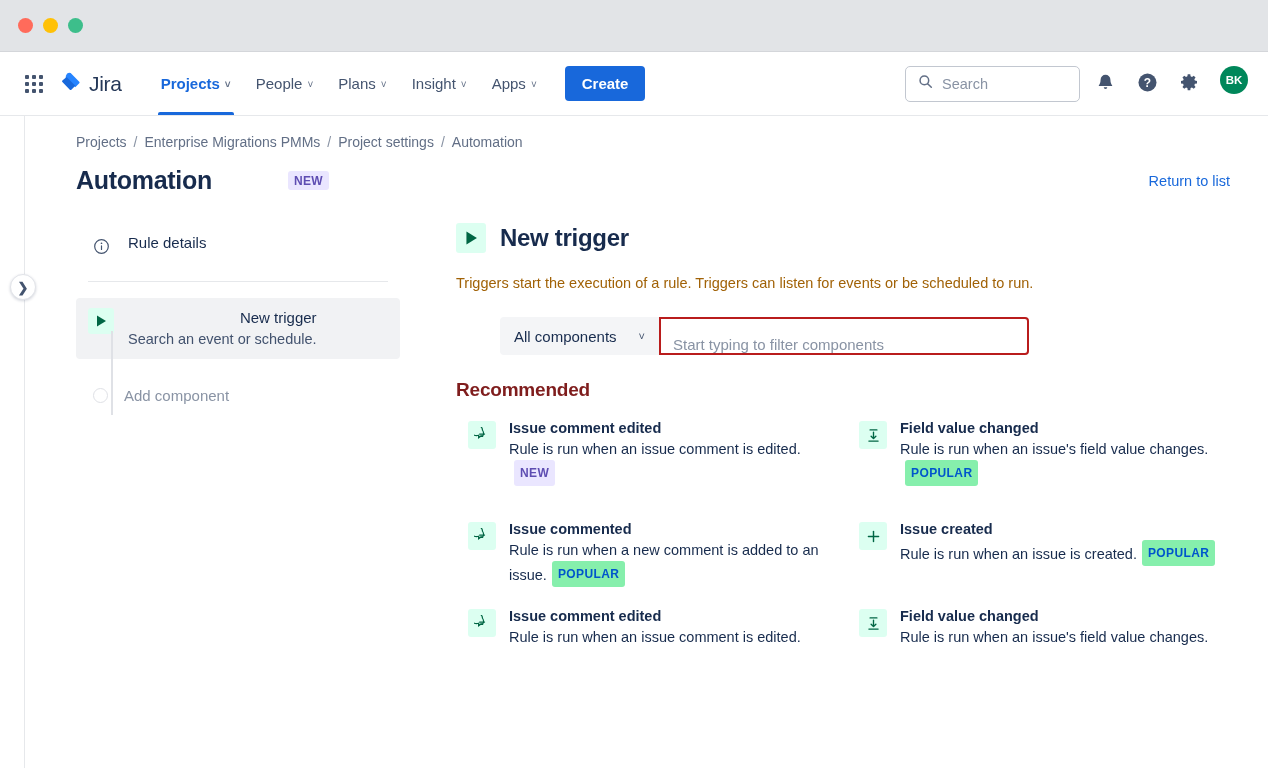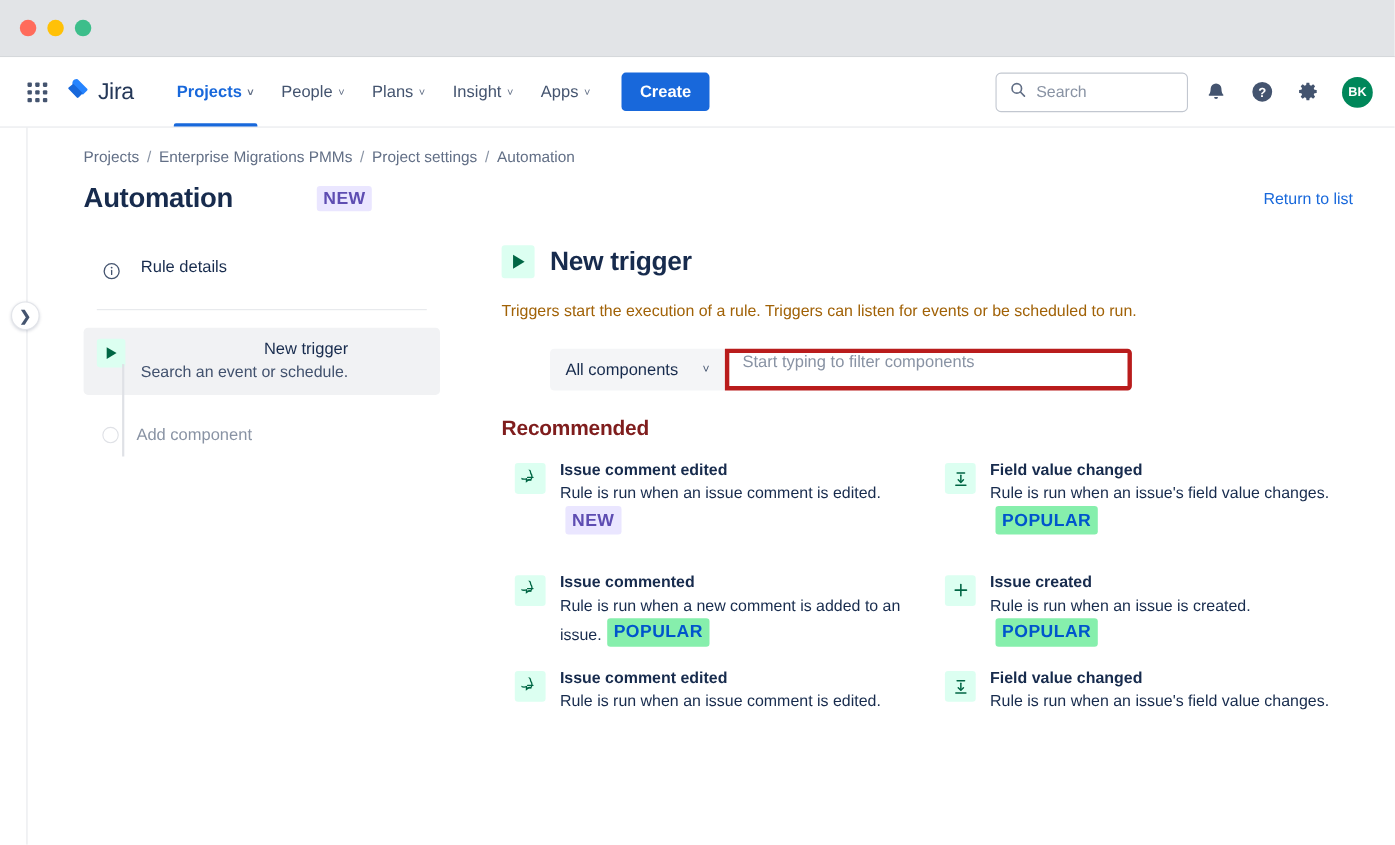--- a/index.html
+++ b/index.html
@@ -55,21 +55,21 @@
   .navitem.active::after {
     content: ""; position: absolute; left: 8px; right: 8px; bottom: 0;
     height: 3px; background: #1868db; border-radius: 2px 2px 0 0;
   }
   .create-btn {
     margin-left: 14px; background: #1868db; color: #fff;
     font-size: 15px; font-weight: bold; border: none;
     border-radius: 4px; padding: 9px 17px; cursor: pointer;
     font-family: inherit;
   }
-  .nav-right { margin-left: auto; display: flex; align-items: center; gap: 8px; }
+  .nav-right { margin-left: auto; display: flex; align-items: flex-start; gap: 8px; }
   .search-box {
     width: 175px; height: 36px; border: 1px solid #c2c7d0;
     border-radius: 5px; display: flex; align-items: center;
     gap: 9px; padding: 0 12px; background: #fff; cursor: text;
   }
   .search-box .ph { font-size: 14.5px; color: #8993a4; }
   .icon-btn {
     width: 34px; height: 34px; border-radius: 50%;
     display: flex; align-items: center; justify-content: center;
     cursor: pointer; background: transparent; border: none;
@@ -99,21 +99,21 @@
 
   .content { padding-left: 76px; padding-top: 18px; position: relative; }
 
   .breadcrumb { display: flex; align-items: center; gap: 7px; font-size: 14px; color: #626f86; }
   .breadcrumb a { color: #626f86; text-decoration: none; cursor: pointer; }
   .breadcrumb .sep { color: #8993a4; }
 
   .title-row { display: flex; align-items: center; margin-top: 16px; padding-right: 38px; }
   .page-title { font-size: 25px; color: #172b4d; font-weight: bold; letter-spacing: -0.3px; }
   .badge {
-    font-size: 16px; font-weight: bold; letter-spacing: 0.4px;
+    font-size: 12px; font-weight: bold; letter-spacing: 0.4px;
     padding: 2.5px 6px; border-radius: 3px; display: inline-block;
     vertical-align: 2px; white-space: nowrap;
   }
   .badge.new     { background: #eae6ff; color: #5e4db2; }
   .badge.popular { background: #86efac; color: #0055cc; }
   .title-badge { margin-left: 76px; }
   .return-link {
     margin-left: auto; font-size: 14.5px; color: #1868db;
     text-decoration: none; cursor: pointer; font-weight: 500;
   }
@@ -160,22 +160,22 @@
   .filters { display: flex; margin-top: 26px; padding-left: 44px; }
   .sel-box {
     background: #f4f5f7; border-radius: 4px 0 0 4px;
     height: 38px; display: flex; align-items: center;
     gap: 22px; padding: 0 14px; cursor: pointer;
   }
   .sel-label { font-size: 15px; color: #172b4d; }
   .sel-chev { font-size: 11px; color: #44546f; }
   .filter-input {
     flex: 1; max-width: 370px; height: 38px; background: #fff;
-    border: 4px solid #b91c1c; border-radius: 0 4px 4px 0;
-    display: flex; align-items: flex-start; padding: 0 12px; cursor: text;
+    border: 2px solid #b91c1c; border-radius: 0 4px 4px 0;
+    display: flex; align-items: flex-end; padding: 0 12px; cursor: text;
   }
   .filter-input .ph { font-size: 15px; color: #8993a4; }
 
   .sect-title {
     font-size: 19px; color: #7f1d1d; font-weight: bold;
     margin-top: 24px; margin-bottom: 8px; letter-spacing: -0.2px;
   }
   .grid { display: grid; grid-template-columns: 1fr 1fr; }
   .card {
     display: flex; gap: 13px; padding: 10px 10px 10px 12px;

